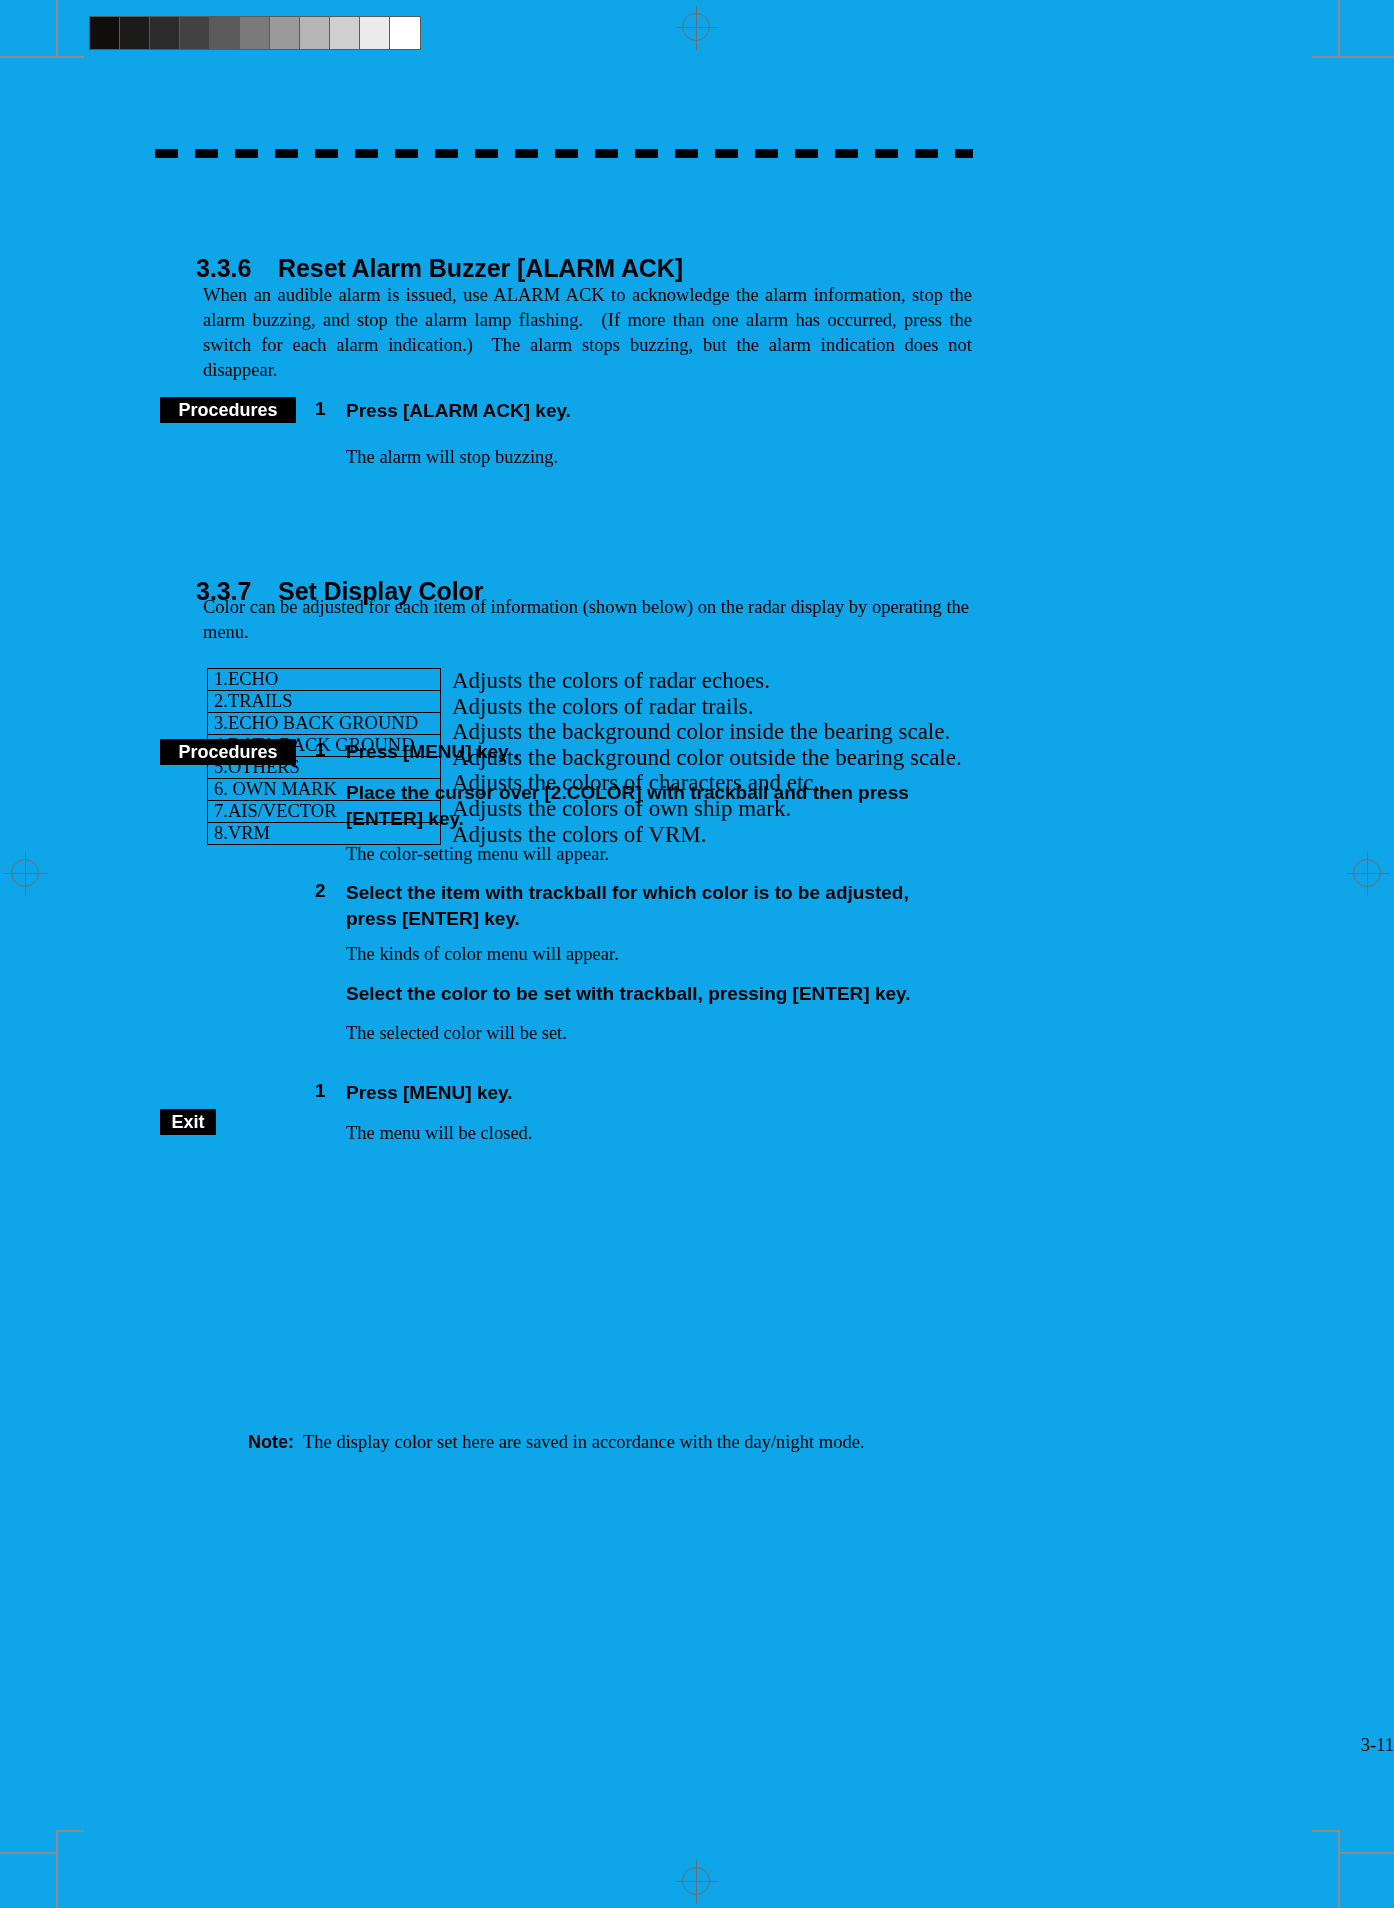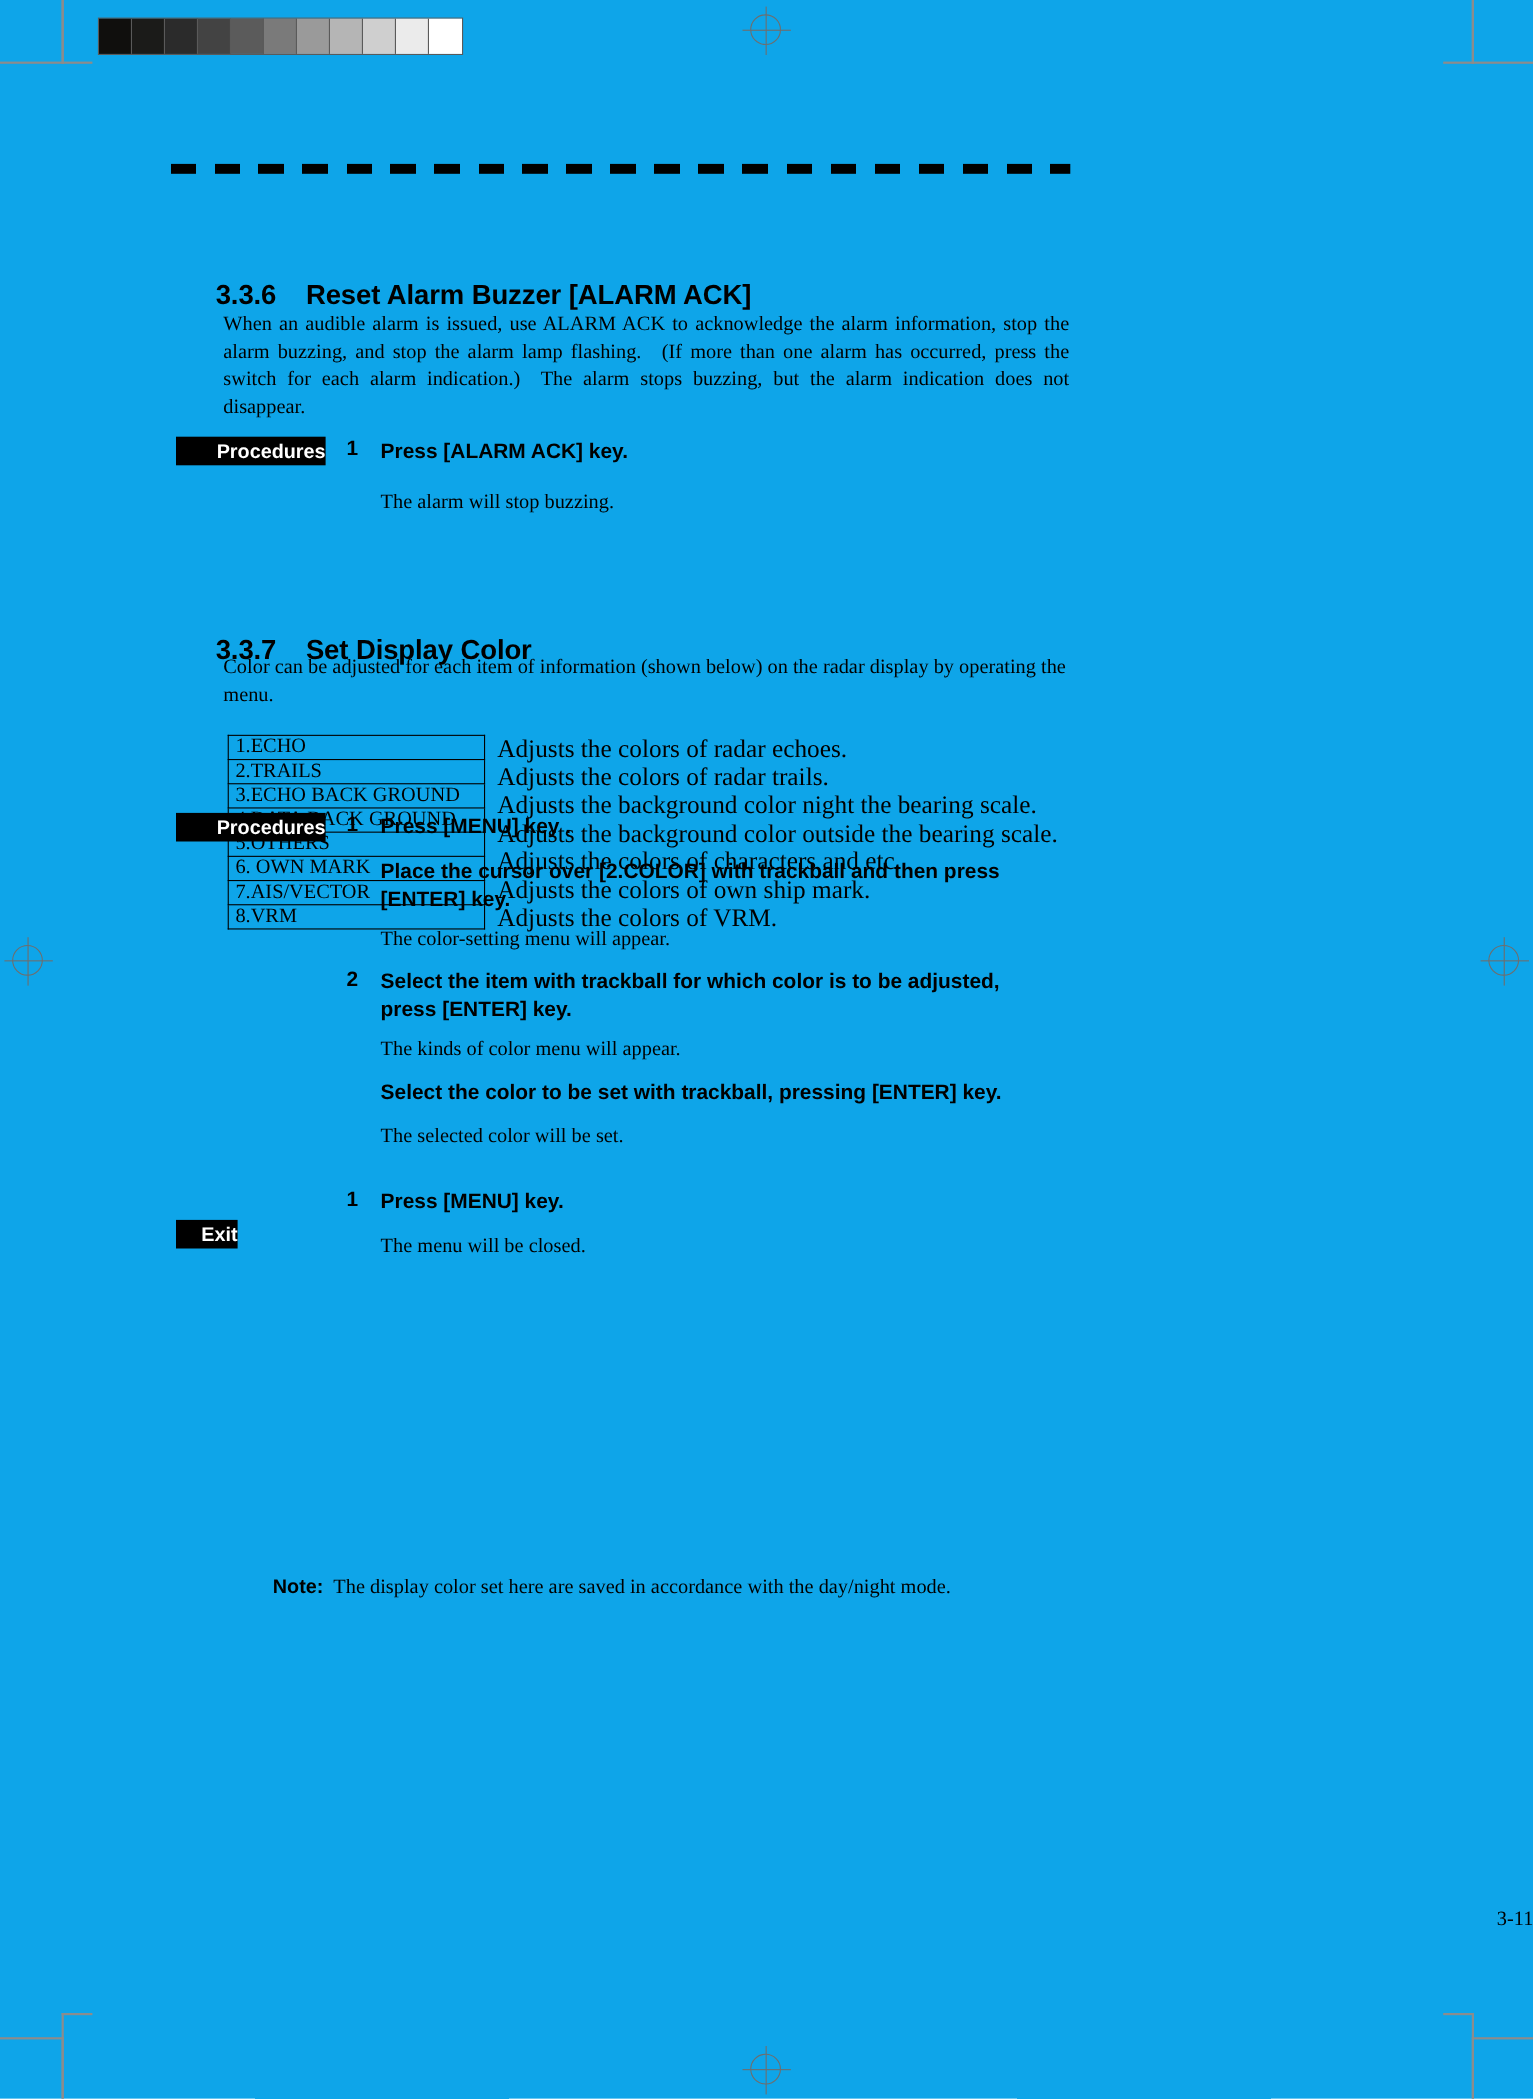--- a/index.html
+++ b/index.html
@@ -104,21 +104,21 @@
   }
   .para-nj { text-align: left; }
 
   .tagbox {
     position: absolute;
     background: #000000;
     color: #ffffff;
     font-family: "Liberation Sans", sans-serif;
     font-weight: bold;
     font-size: 18px;
-    text-align: right;
+    text-align: center;
     line-height: 26px;
     height: 26px;
   }
 
   .step-num {
     position: absolute;
     font-family: "Liberation Sans", sans-serif;
     font-weight: bold;
     font-size: 19px;
   }
@@ -283,21 +283,21 @@
             <td>7.AIS/VECTOR</td>
           </tr>
           <tr>
             <td>8.VRM</td>
           </tr>
         </tbody>
     </table>
     <div class="desc-list" id="desc-list">
         <div class="d">Adjusts the colors of radar echoes.</div>
         <div class="d">Adjusts the colors of radar trails.</div>
-        <div class="d">Adjusts the background color night the bearing scale.</div>
+        <div class="d">Adjusts the background color inside the bearing scale.</div>
         <div class="d">Adjusts the background color outside the bearing scale.</div>
         <div class="d">Adjusts the colors of characters and etc.</div>
         <div class="d">Adjusts the colors of own ship mark.</div>
         <div class="d">Adjusts the colors of VRM.</div>
       </div>
 
     <div class="tagbox" style="left:160px; top:739px; width:136px;">Procedures</div>
 
     <div class="step-num" style="left:315px; top:739px;">1</div>
     <div class="step-text" style="left:346px; top:739px; width:625px;">Press [MENU] key .</div>

